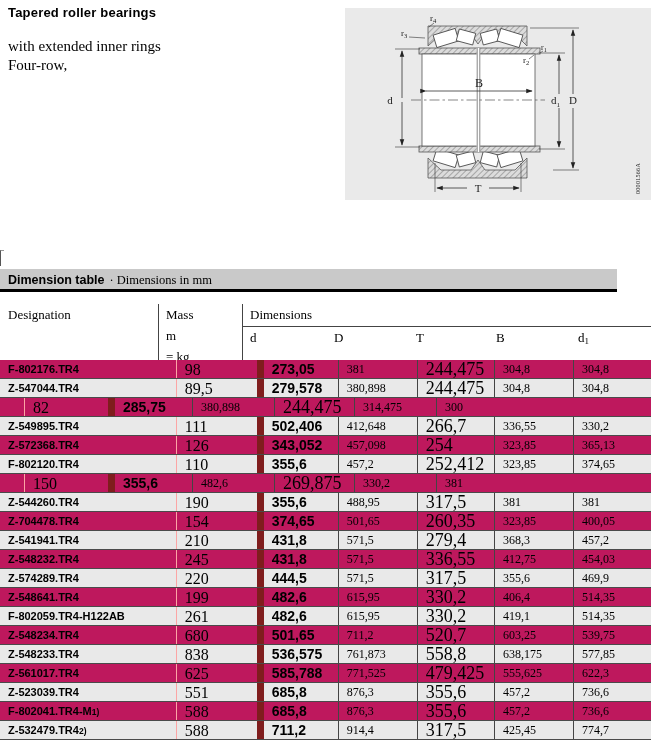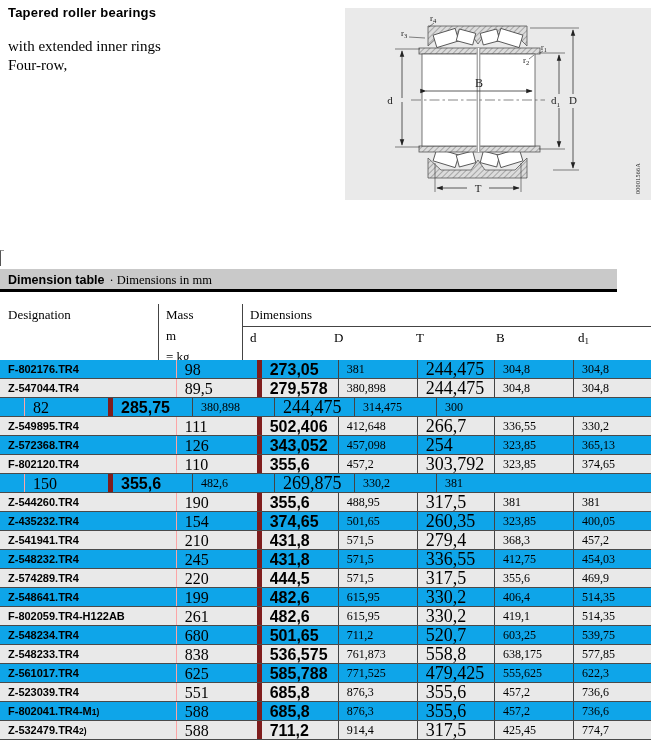--- a/index.html
+++ b/index.html
@@ -27,26 +27,26 @@
 
   
   #thead{left:0;top:304px;width:546px;height:65px;border-bottom:3px solid #000;font-size:13px;}
   #thead .vl{position:absolute;top:0;width:1px;height:65px;background:#444;}
   #thead .dims-rule{position:absolute;left:242px;top:22px;width:409px;height:1px;background:#444;}
   .hlbl{position:absolute;white-space:nowrap;}
   sub.sx{font-size:9px;vertical-align:-2px;}
 
   
   #tbody{left:0;top:360px;width:651px;}
-  .tr{display:flex;height:19px;border-bottom:1px solid #4a4a4a;box-sizing:border-box;background:#0ea5e9;}
+  .tr{display:flex;height:19px;border-bottom:1px solid #4a4a4a;box-sizing:border-box;background:#be185d;}
   .tr:nth-child(even){background:#e9e9e9;}
   .td{box-sizing:border-box;padding:1px 2px 0 8px;line-height:17px;overflow:hidden;white-space:nowrap;}
   .c0{width:158px;font-family:"Liberation Sans",sans-serif;font-weight:bold;font-size:11px;}
   .c1{width:84px;border-left:1px solid #fca5a5;font-size:16px;margin-left:24px;}
-  .c2{width:84px;border-left:5px solid #7f1d1d;font-family:"Liberation Sans",sans-serif;font-weight:bold;font-size:16px;}
+  .c2{width:84px;border-left:7px solid #7f1d1d;font-family:"Liberation Sans",sans-serif;font-weight:bold;font-size:14px;}
   .c3{width:82px;border-left:1px solid #444;font-size:12px;}
   .c4{width:80px;border-left:1px solid #444;font-size:18px;}
   .c5{width:82px;border-left:1px solid #444;font-size:12px;}
   .c6{width:81px;border-left:1px solid #444;font-size:12px;}
   .fn{font-size:8.5px;font-weight:bold;}
 
   svg text{font-family:"Liberation Serif",serif;fill:#222;}
 </style>
 </head>
 <body>
@@ -216,21 +216,21 @@
     <div class="td c4">254</div>
     <div class="td c5">323,85</div>
     <div class="td c6">365,13</div>
   </div>
 
   <div class="tr">
     <div class="td c0"><span>F-802120.TR4</span><span class="fn"></span></div>
     <div class="td c1">110</div>
     <div class="td c2">355,6</div>
     <div class="td c3">457,2</div>
-    <div class="td c4">303,792</div>
+    <div class="td c4">252,412</div>
     <div class="td c5">323,85</div>
     <div class="td c6">374,65</div>
   </div>
 
   <div class="tr">
     <div class="td c1">150</div>
     <div class="td c2">355,6</div>
     <div class="td c3">482,6</div>
     <div class="td c4">269,875</div>
     <div class="td c5">330,2</div>
@@ -241,21 +241,21 @@
     <div class="td c0"><span>Z-544260.TR4</span><span class="fn"></span></div>
     <div class="td c1">190</div>
     <div class="td c2">355,6</div>
     <div class="td c3">488,95</div>
     <div class="td c4">317,5</div>
     <div class="td c5">381</div>
     <div class="td c6">381</div>
   </div>
 
   <div class="tr">
-    <div class="td c0"><span>Z-435232.TR4</span><span class="fn"></span></div>
+    <div class="td c0"><span>Z-704478.TR4</span><span class="fn"></span></div>
     <div class="td c1">154</div>
     <div class="td c2">374,65</div>
     <div class="td c3">501,65</div>
     <div class="td c4">260,35</div>
     <div class="td c5">323,85</div>
     <div class="td c6">400,05</div>
   </div>
 
   <div class="tr">
     <div class="td c0"><span>Z-541941.TR4</span><span class="fn"></span></div>

